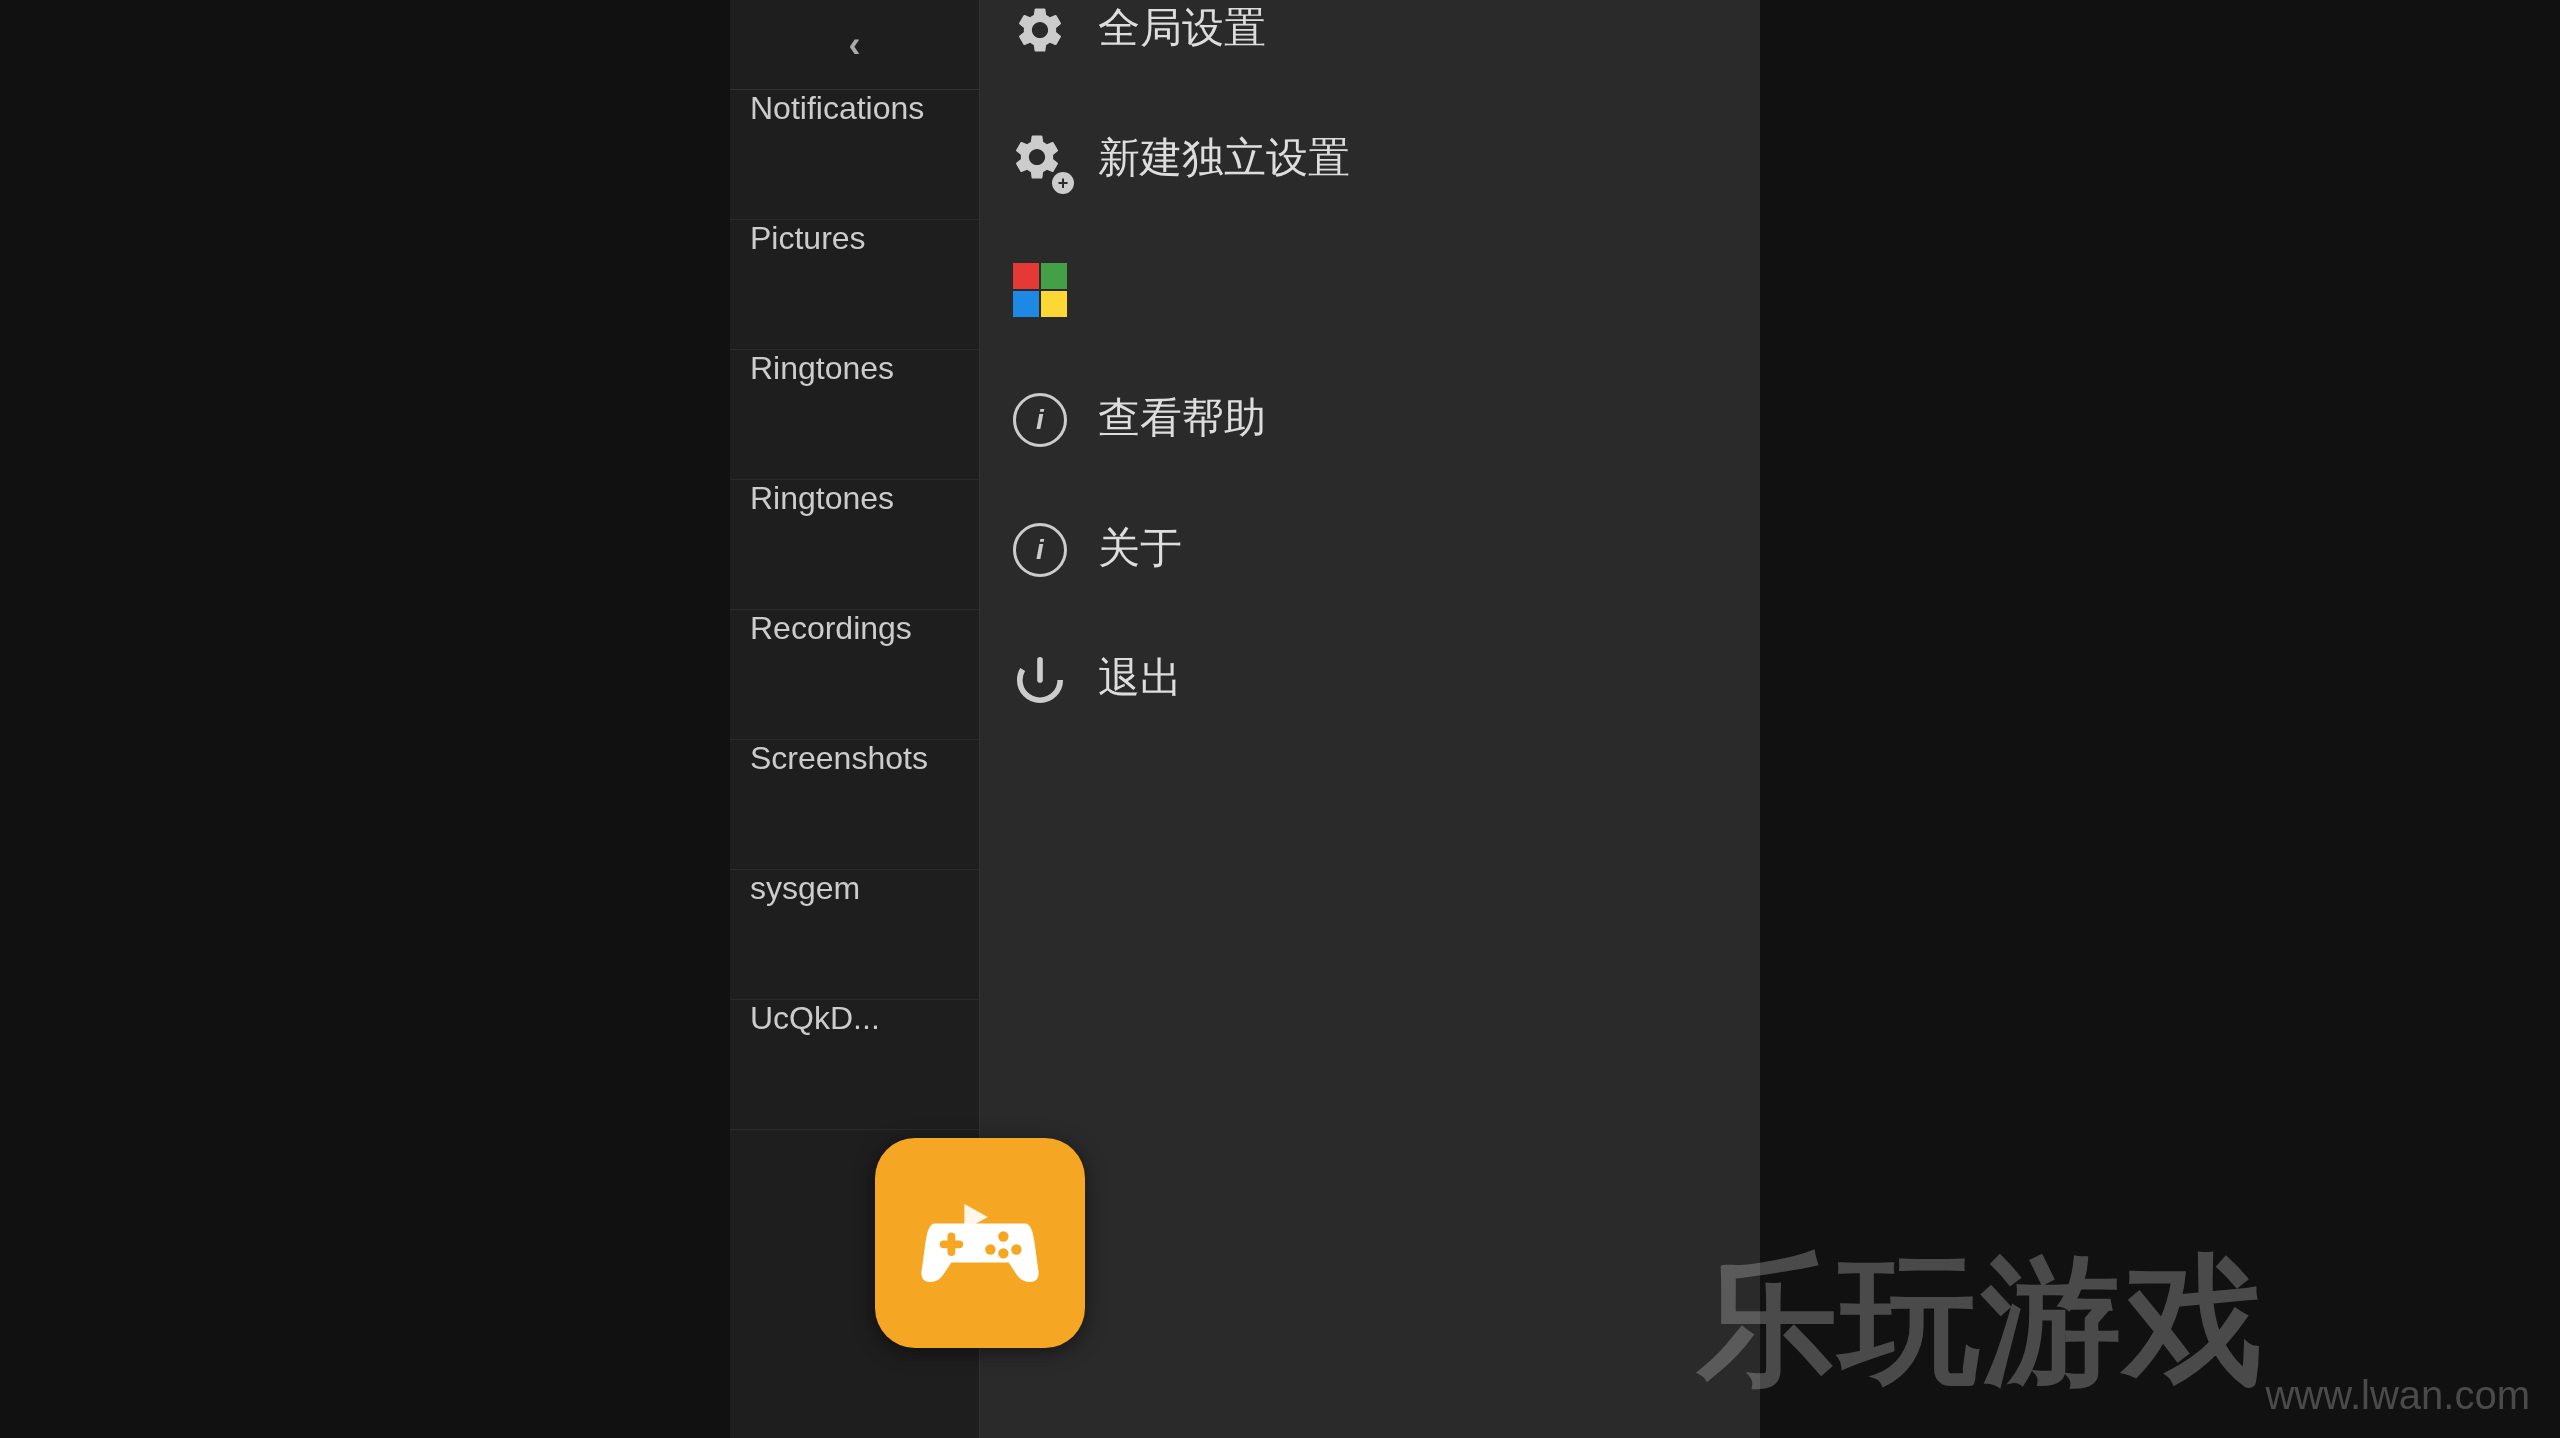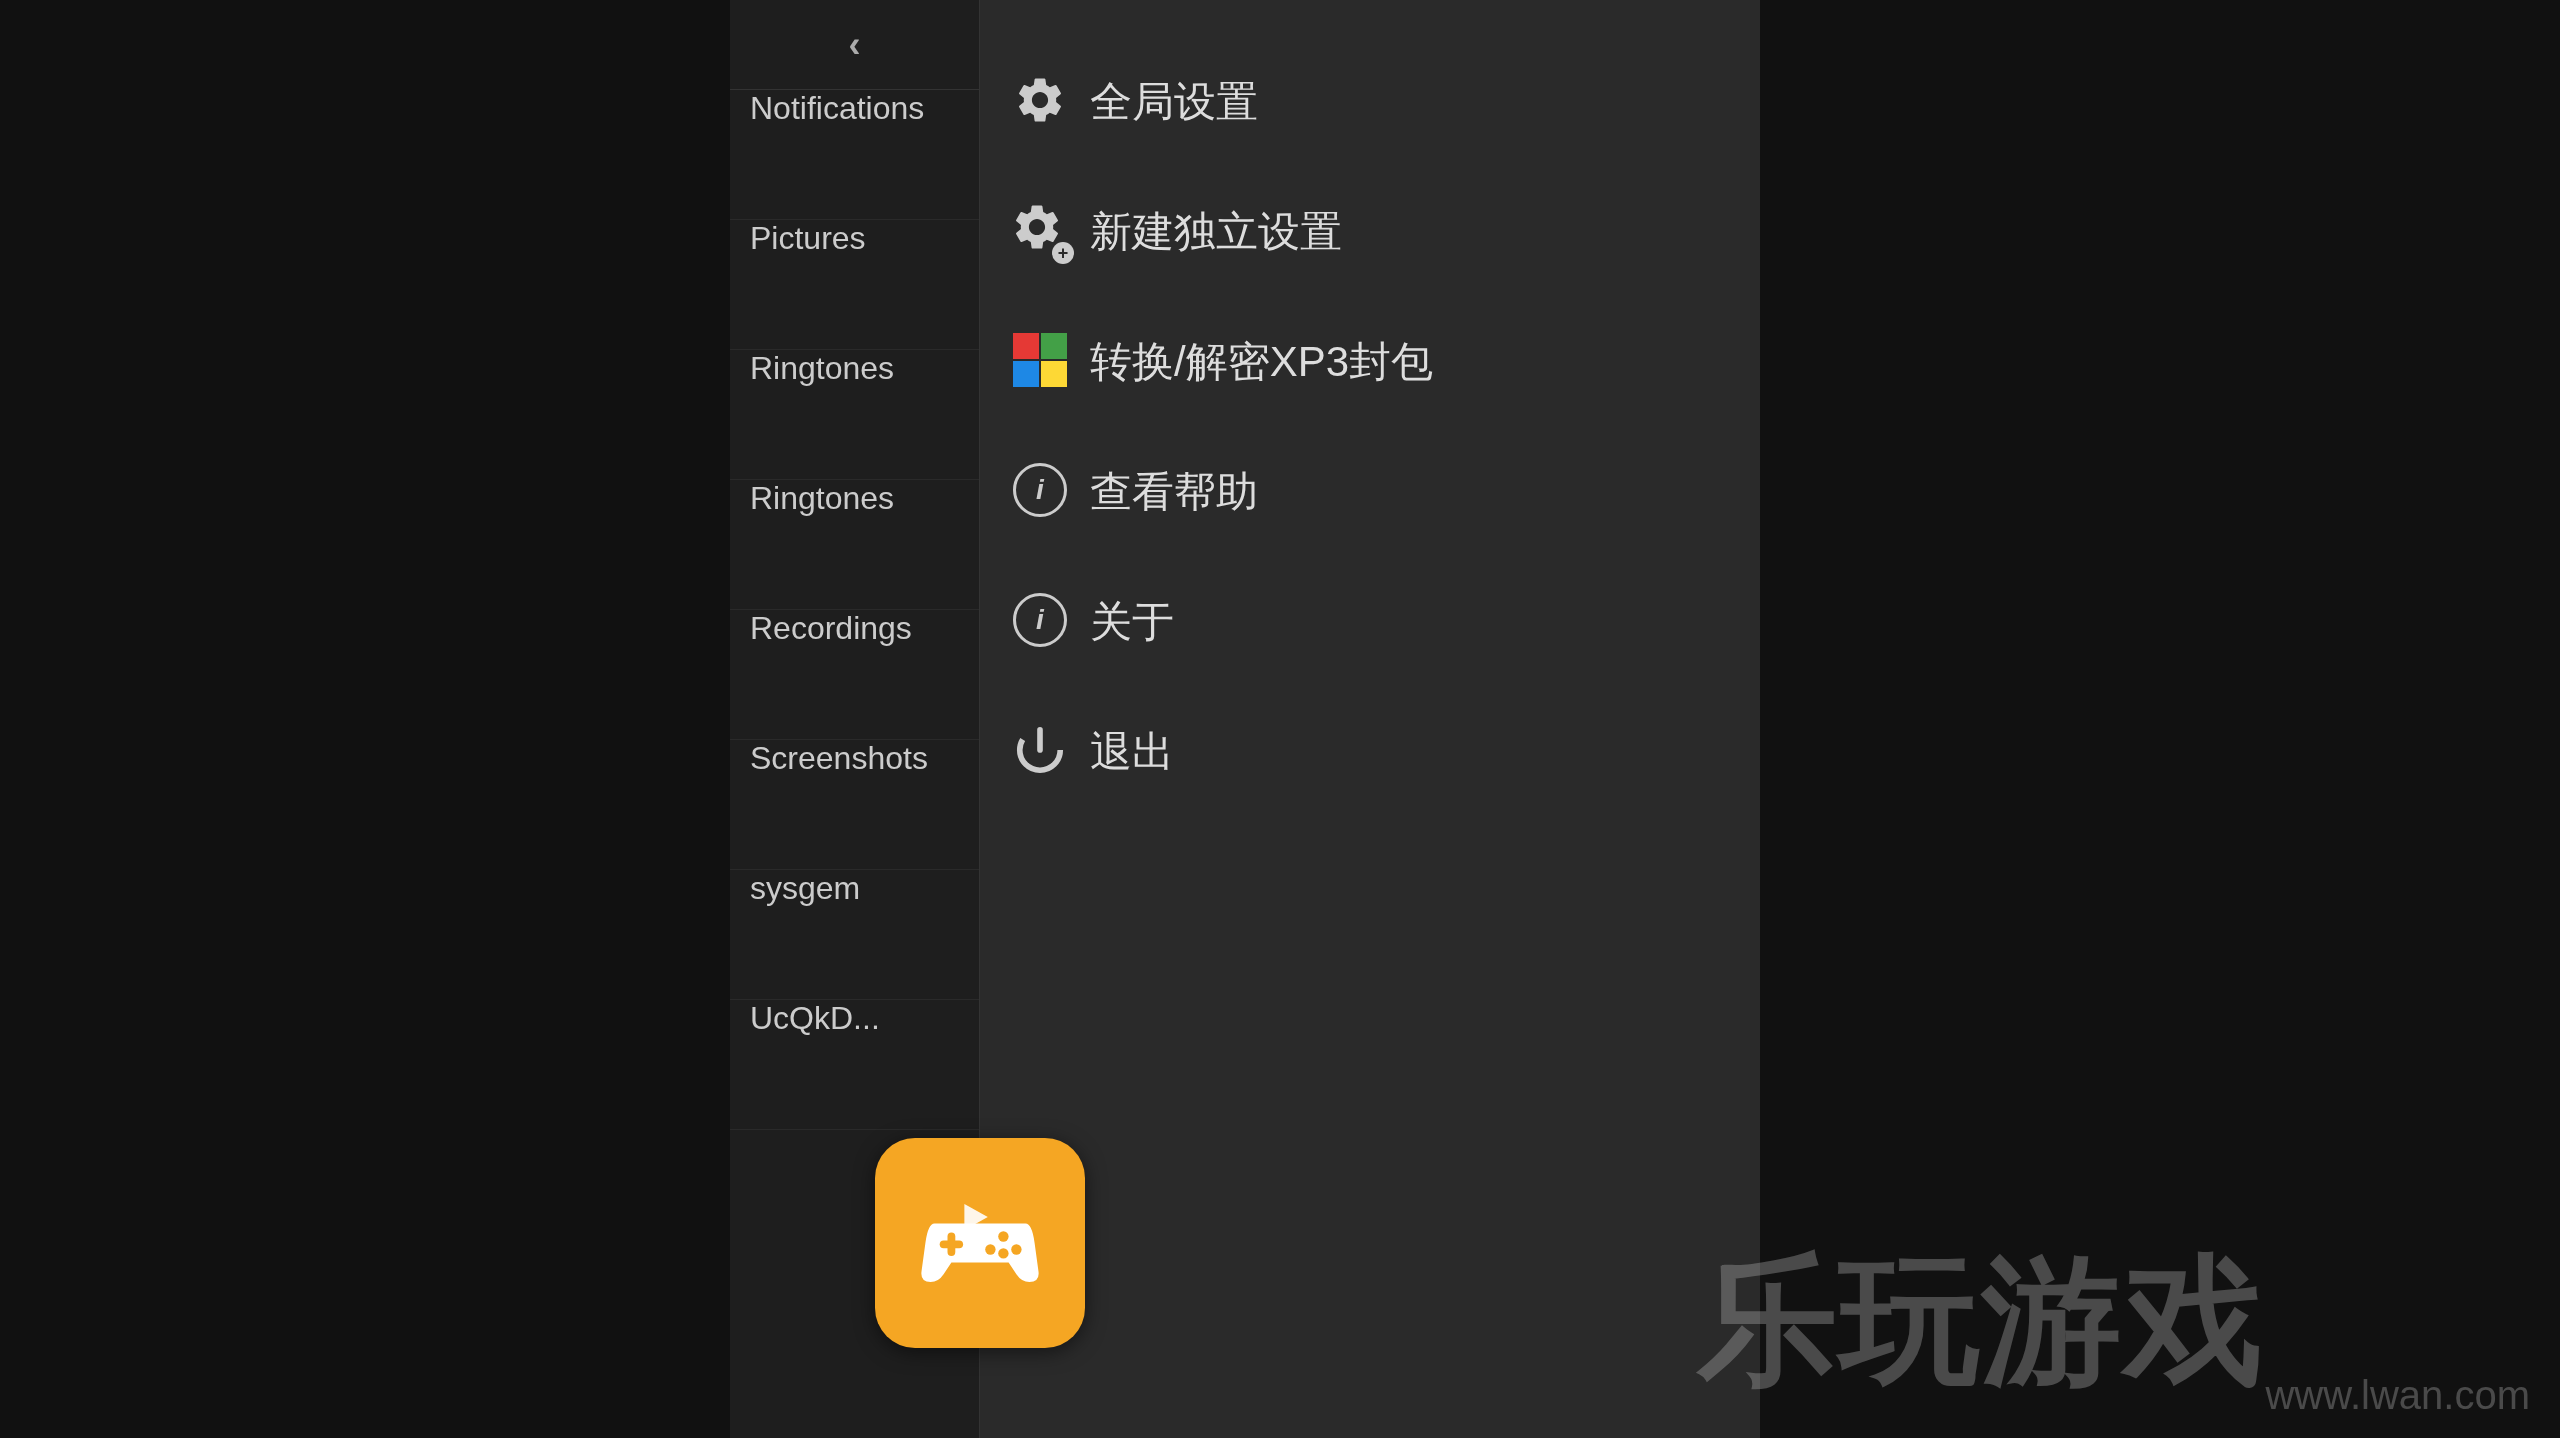--- a/index.html
+++ b/index.html
@@ -65,25 +65,25 @@
       position: absolute;
       left: 980px;
       top: 0;
       width: 780px;
       height: 1438px;
       background: #2a2a2a;
     }
 
     .context-menu-item {
       display: flex;
-      align-items: flex-end;
+      align-items: flex-start;
       padding: 0 30px;
       height: 130px;
       cursor: pointer;
-      gap: 20px;
+      gap: 28px;
     }
 
     .menu-icon {
       width: 60px;
       height: 60px;
       flex-shrink: 0;
       display: flex;
       align-items: center;
       justify-content: center;
       font-size: 50px;
@@ -288,21 +288,20 @@
 
   <div class="context-menu-item">
     <div class="menu-icon">
       <div class="color-grid">
         <div></div>
         <div></div>
         <div></div>
         <div></div>
       </div>
     </div>
-    <span class="menu-label">转换/解密XP3封包</span>
   </div>
 
   <div class="context-menu-item">
     <div class="menu-icon">
       <div class="info-icon">i</div>
     </div>
     <span class="menu-label">查看帮助</span>
   </div>
 
   <div class="context-menu-item">

